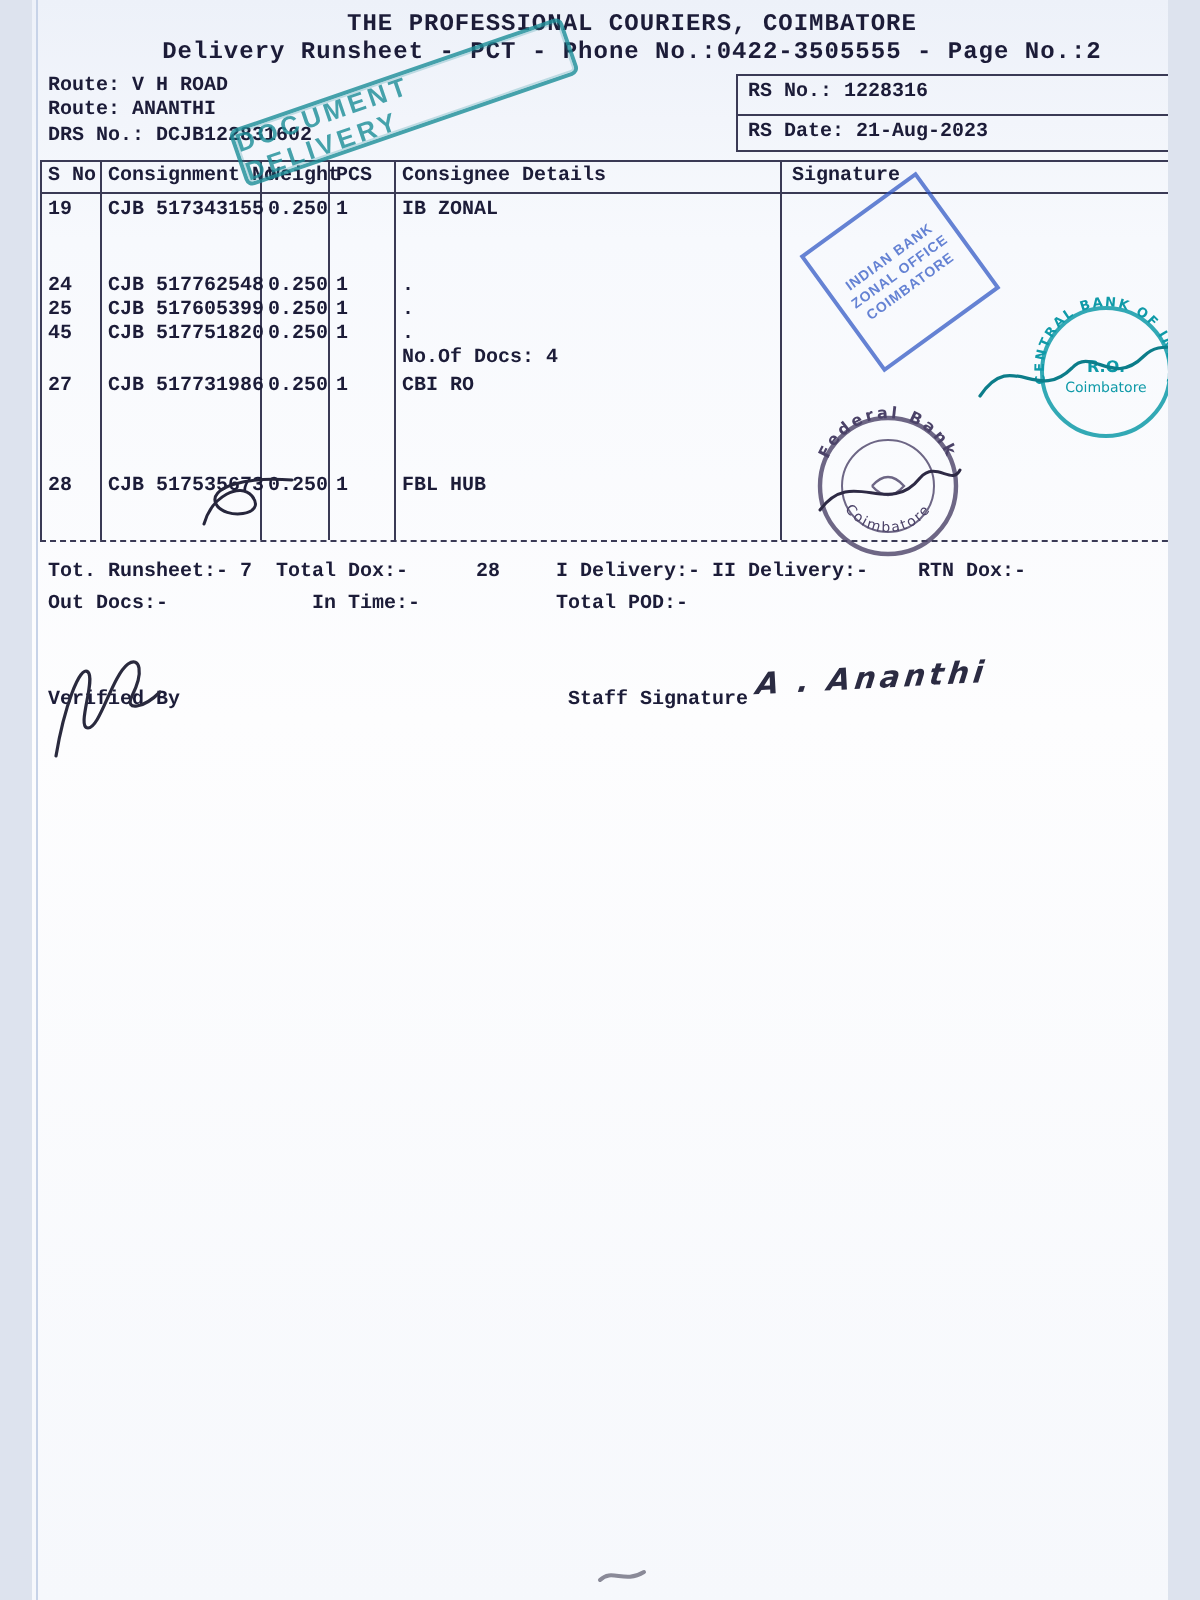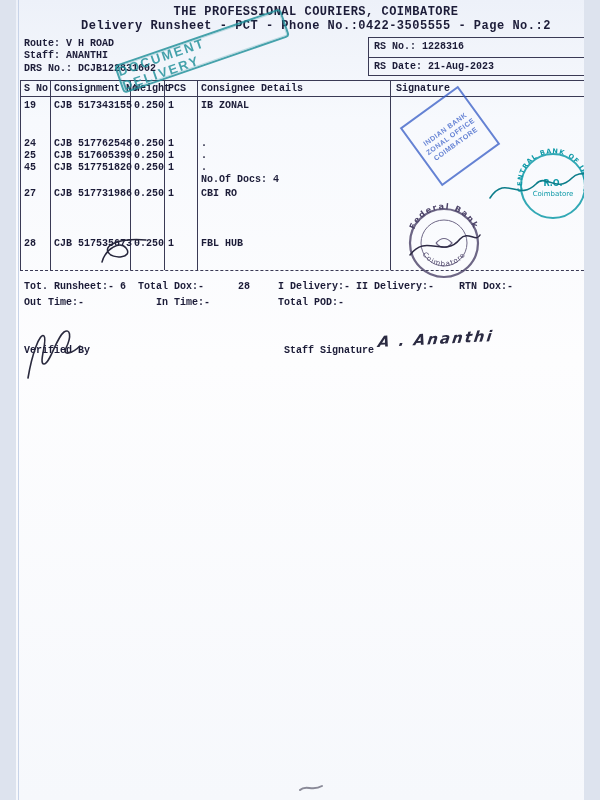--- a/index.html
+++ b/index.html
@@ -36,21 +36,21 @@
 </head>
 <body>
 
 <div id="page">
 
   <div class="scan-edge"></div>
 
   <div class="t title center" style="top:6px">THE PROFESSIONAL COURIERS, COIMBATORE</div>
   <div class="t title center" style="top:20px">Delivery Runsheet - PCT - Phone No.:0422-3505555 - Page No.:2</div>
   <div class="t" style="left:8px;top:38px">Route: V H ROAD</div>
-  <div class="t" style="left:8px;top:50px">Staff: ANANTHI</div>
+  <div class="t" style="left:8px;top:50px">Route: ANANTHI</div>
   <div class="t" style="left:8px;top:63px">DRS No.: DCJB122831602</div>
 
   <div class="rsbox">
     <span class="t" style="left:5px;top:3px">RS No.: 1228316</span>
     <div class="mid"></div>
     <span class="t" style="left:5px;top:23px">RS Date: 21-Aug-2023</span>
   </div>
 
   <div class="hline" style="left:4px;top:80px;width:589px"></div>
   <div class="hline" style="left:4px;top:96px;width:589px"></div>
@@ -109,28 +109,28 @@
     <span class="t c5">CBI RO</span>
   </div>
   <div class="row" style="top:238px">
     <span class="t c1">28</span>
     <span class="t c2">CJB 517535673</span>
     <span class="t c3">0.250</span>
     <span class="t c4">1</span>
     <span class="t c5">FBL HUB</span>
   </div>
 
-  <div class="t" style="left:8px;top:281px">Tot. Runsheet:- 6</div>
+  <div class="t" style="left:8px;top:281px">Tot. Runsheet:- 7</div>
   <div class="t" style="left:122px;top:281px">Total Dox:-</div>
   <div class="t" style="left:222px;top:281px">28</div>
   <div class="t" style="left:262px;top:281px">I Delivery:-</div>
   <div class="t" style="left:340px;top:281px">II Delivery:-</div>
   <div class="t" style="left:443px;top:281px">RTN Dox:-</div>
 
-  <div class="t" style="left:8px;top:297px">Out Time:-</div>
+  <div class="t" style="left:8px;top:297px">Out Docs:-</div>
   <div class="t" style="left:140px;top:297px">In Time:-</div>
   <div class="t" style="left:262px;top:297px">Total POD:-</div>
 
 
   <div class="t" style="left:8px;top:345px">Verified By</div>
   <div class="t" style="left:268px;top:345px">Staff Signature</div>
 
   <div class="stamp-dd">
     <span>DOCUMENT DELIVERY</span>
   </div>

